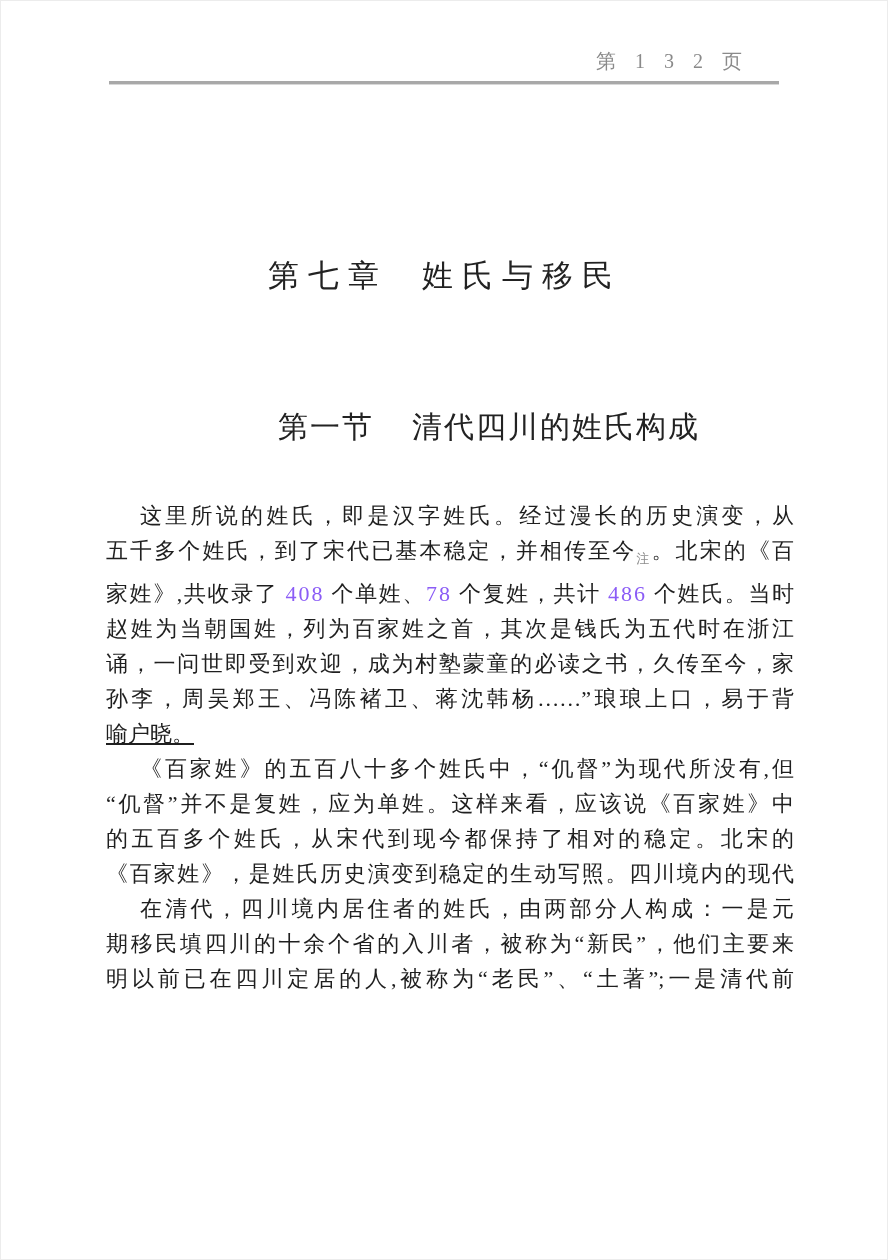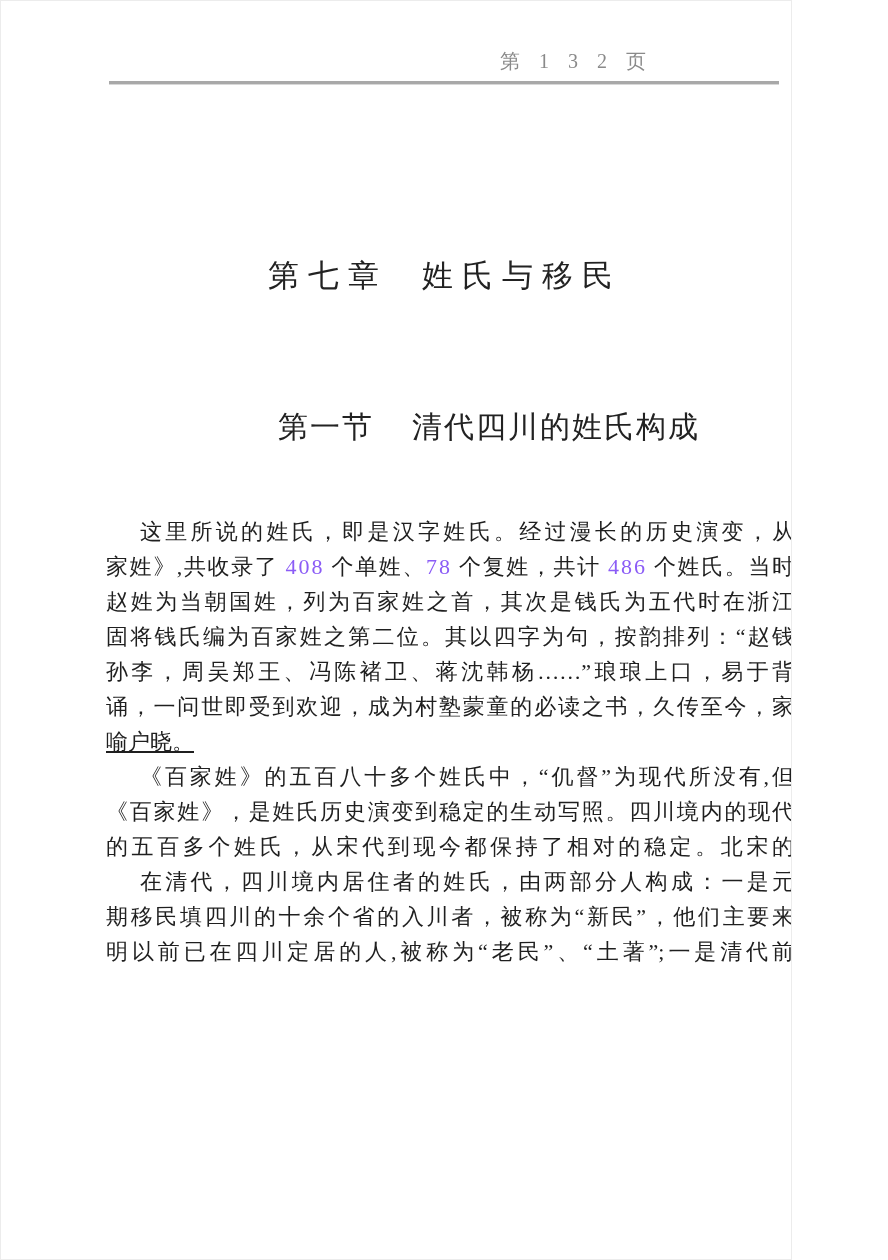--- a/index.html
+++ b/index.html
@@ -1,18 +1,18 @@
 <!DOCTYPE html>
 <html><head>
 <meta charset="utf-8">
 <style>
   html, body { margin: 0; padding: 0; background: #ffffff; }
   .page {
     position: relative;
-    width: 792px;
+    width: 888px;
     height: 1260px;
     background: #ffffff;
     box-sizing: border-box;
     border: 1px solid #ececec;
     font-family: "Liberation Serif", "DejaVu Serif", serif;
     color: #1f1f1f;
     overflow: hidden;
   }
   .page-number {
     position: absolute;
@@ -52,21 +52,21 @@
     text-align: center;
     font-size: 30px;
     color: #222222;
     white-space: nowrap;
     padding-left: 44px;
   }
   .section-title .prefix { letter-spacing: 2px; margin-right: 38px; }
   .section-title .name   { letter-spacing: 2px; }
   .body-text {
     position: absolute;
-    top: 513px;
+    top: 497px;
     left: 105px;
     width: 688px;
     font-size: 22px;
     line-height: 35px;
   }
   .line {
     text-align: justify;
     text-align-last: justify;
   }
   .line.end   { text-align-last: left; text-decoration: underline; }
@@ -90,32 +90,33 @@
   <div class="header-rule"></div>
 
   <div class="chapter-title"><span class="prefix">第七章</span><span class="name">姓氏与移民</span></div>
 
   <div class="section-title"><span class="prefix">第一节</span><span class="name">清代四川的姓氏构成</span></div>
 
   <div class="body-text">
 
     <div class="para">
       <div class="line indent">这里所说的姓氏，即是汉字姓氏。经过漫长的历史演变，从</div>
+      <div class="line"><span>五千多个姓氏，到了宋代已基本稳定，并相传至今</span><span class="note">注</span><span>。北宋的《百</span></div>
       <div class="line"><span>家姓》,共收录了 </span><span class="num">408</span><span> 个单姓、</span><span class="num">78</span><span> 个复姓，共计 </span><span class="num">486</span><span> 个姓氏。当时</span></div>
       <div class="line">赵姓为当朝国姓，列为百家姓之首，其次是钱氏为五代时在浙江</div>
-      <div class="line">固将钱氏编为百家姓之第二位。其以四字为句，按韵排列：“赵钱</div>
+      <div class="line">诵，一问世即受到欢迎，成为村塾蒙童的必读之书，久传至今，家</div>
       <div class="line">孙李，周吴郑王、冯陈褚卫、蒋沈韩杨……”琅琅上口，易于背</div>
-      <div class="line">诵，一问世即受到欢迎，成为村塾蒙童的必读之书，久传至今，家</div>
       <div class="line end">喻户晓。</div>
     </div>
 
     <div class="para">
       <div class="line indent">《百家姓》的五百八十多个姓氏中，“仉督”为现代所没有,但</div>
+      <div class="line">“仉督”并不是复姓，应为单姓。这样来看，应该说《百家姓》中</div>
+      <div class="line">的五百多个姓氏，从宋代到现今都保持了相对的稳定。北宋的</div>
       <div class="line">《百家姓》，是姓氏历史演变到稳定的生动写照。四川境内的现代</div>
-      <div class="line">的五百多个姓氏，从宋代到现今都保持了相对的稳定。北宋的</div>
     </div>
 
     <div class="para">
       <div class="line indent">在清代，四川境内居住者的姓氏，由两部分人构成：一是元</div>
       <div class="line">期移民填四川的十余个省的入川者，被称为“新民”，他们主要来</div>
       <div class="line">明以前已在四川定居的人,被称为“老民”、“土著”;一是清代前</div>
     </div>
 
   </div>
 </div>

